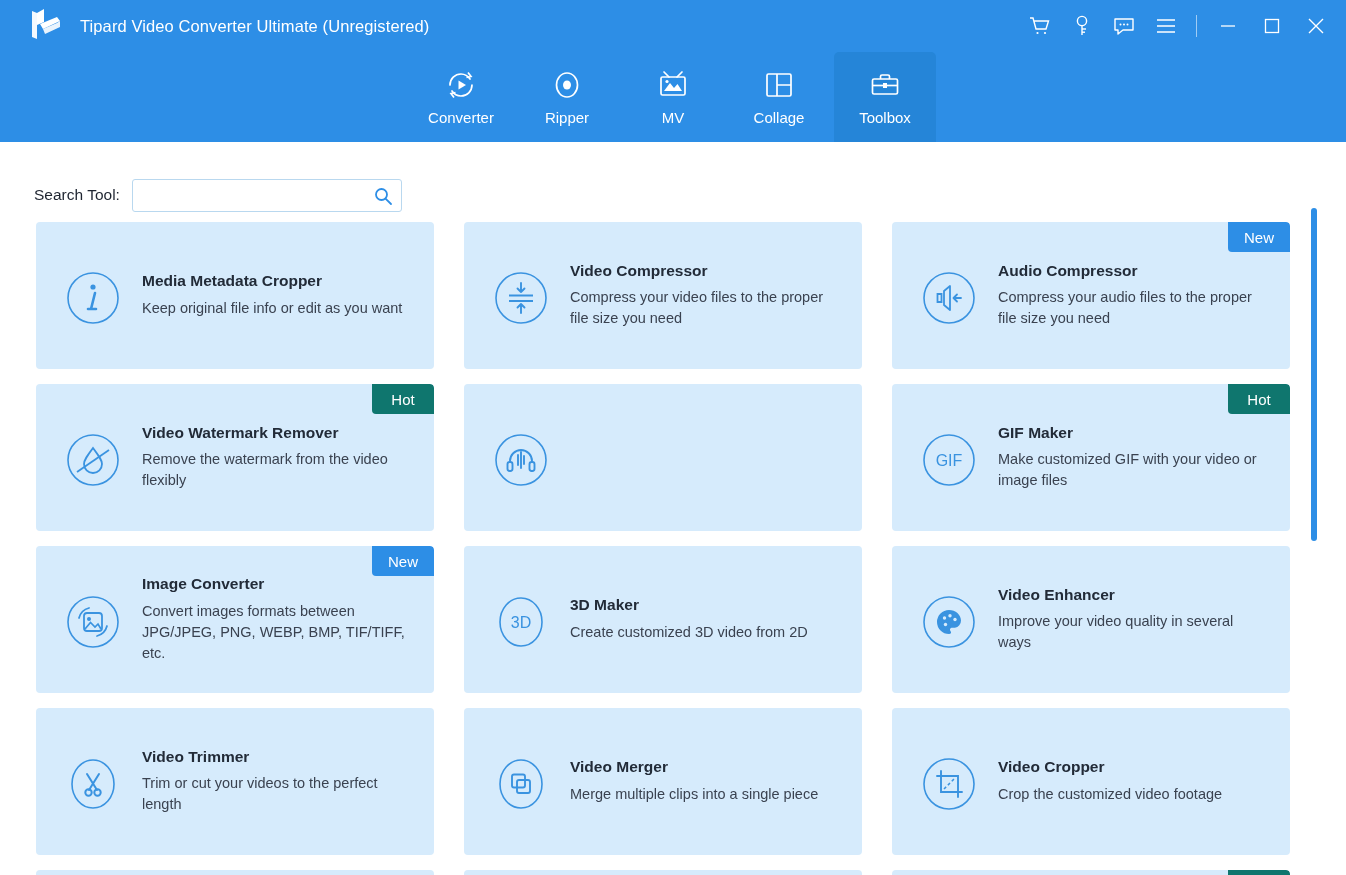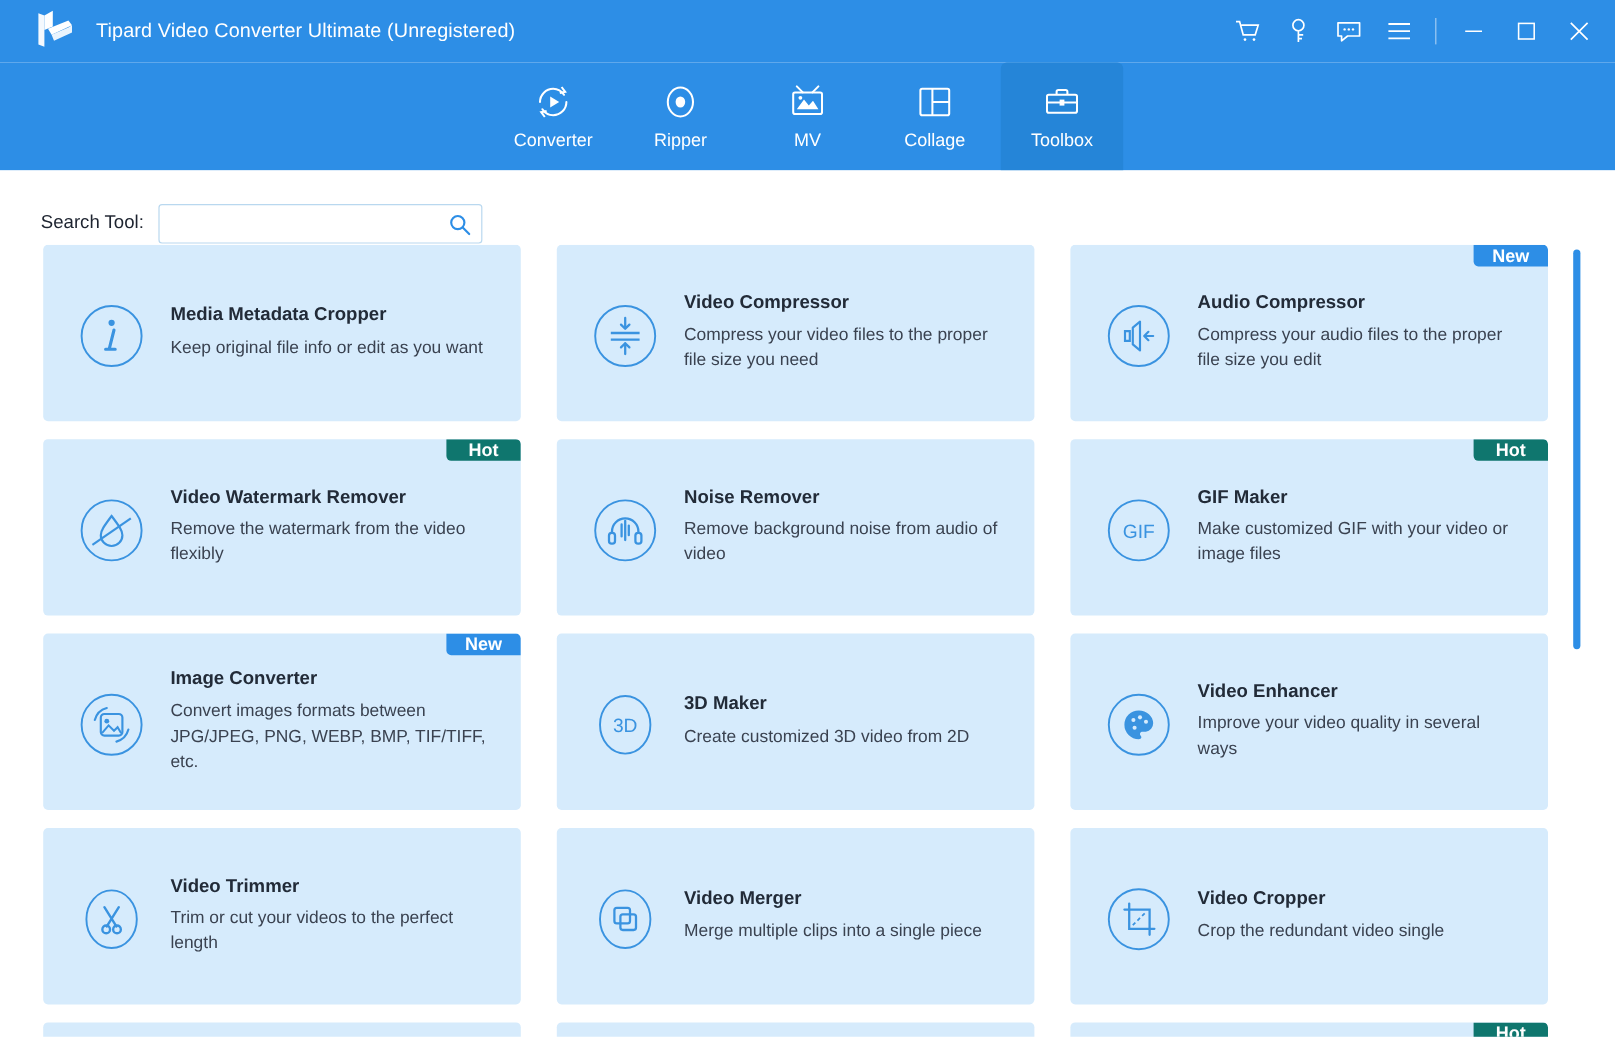--- a/index.html
+++ b/index.html
@@ -77,21 +77,21 @@
   .content {
     position: relative;
     height: 733px;
     background: #ffffff;
     overflow: hidden;
   }
   .searchbar {
     display: flex;
     align-items: center;
     padding: 26px 0 0 34px;
-    height: 62px;
+    height: 80px;
   }
   .search-label {
     font-size: 15.5px;
     color: #1e2430;
     margin-right: 12px;
   }
   .search-box {
     position: relative;
     width: 270px; height: 33px;
     border: 1px solid #b9d8ef;
@@ -154,25 +154,25 @@
   }
   .card-desc {
     font-size: 14.5px;
     color: #3a4250;
     line-height: 1.44;
   }
   .badge {
     position: absolute;
     top: 0; right: 0;
     min-width: 62px;
-    height: 18px;
+    height: 30px;
     border-radius: 0 4px 0 4px;
     color: #fff;
     font-size: 15px;
-    font-weight: bold;
+    font-weight: normal;
     display: flex; align-items: center; justify-content: center;
     padding: 0 10px;
   }
   .badge-new { background: #2d8ee6; }
   .badge-hot { background: #0f766e; }
 
   
   .scrollbar-track {
     position: absolute;
     right: 29px;
@@ -373,21 +373,21 @@
               <g class="ic">
             <circle cx="29" cy="29" r="25"></circle>
             <path d="M17.5 25 h4 v8 h-4 z" stroke-width="1.8"></path>
             <path d="M24 22 L30 17 v24 l-6 -5 z" stroke-width="1.8" stroke-linejoin="round"></path>
             <path d="M41 29 h-7 M37 25.5 L33.5 29 L37 32.5" stroke-width="1.8" stroke-linecap="round" stroke-linejoin="round"></path>
           </g>
             </svg>
         </span>
         <div class="card-text">
           <div class="card-title">Audio Compressor</div>
-          <div class="card-desc">Compress your audio files to the proper file size you edit</div>
+          <div class="card-desc">Compress your audio files to the proper file size you need</div>
         </div>
       </div>
 
       <div class="card">
         <div class="badge badge-hot">Hot</div>
         <span class="card-icon">
           <svg width="58" height="58" viewBox="0 0 58 58">
               <g class="ic">
             <circle cx="29" cy="29" r="25"></circle>
             <path d="M29 17 C23 25 20 29 20 33 a9 9 0 0 0 18 0 c0 -4 -3 -8 -9 -16 z" stroke-width="1.8"></path>
@@ -406,24 +406,20 @@
           <svg width="58" height="58" viewBox="0 0 58 58">
               <g class="ic">
             <circle cx="29" cy="29" r="25"></circle>
             <path d="M18 32 v-2 a11 11 0 0 1 22 0 v2" stroke-width="1.9"></path>
             <rect x="15.5" y="31" width="5" height="9" rx="2.2" stroke-width="1.9"></rect>
             <rect x="37.5" y="31" width="5" height="9" rx="2.2" stroke-width="1.9"></rect>
             <path d="M26 24 v10 M29 21 v16 M32 25 v8" stroke-width="1.9" stroke-linecap="round"></path>
           </g>
             </svg>
         </span>
-        <div class="card-text">
-          <div class="card-title">Noise Remover</div>
-          <div class="card-desc">Remove background noise from audio of video</div>
-        </div>
       </div>
 
       <div class="card">
         <div class="badge badge-hot">Hot</div>
         <span class="card-icon">
           <svg width="58" height="58" viewBox="0 0 58 58">
             <circle cx="29" cy="29" r="25" class="ic"></circle>
             <text x="29" y="35" text-anchor="middle" font-family="Liberation Sans, sans-serif" font-size="16" fill="#3a93e0">GIF</text>
           </svg>
         </span>
@@ -523,21 +519,21 @@
               <g class="ic">
             <circle cx="29" cy="29" r="25"></circle>
             <path d="M21 16 V37 h21" stroke-width="1.9" stroke-linecap="round"></path>
             <path d="M17 21 h21 V42" stroke-width="1.9" stroke-linecap="round"></path>
             <path d="M24 34 L35 23" stroke-width="1.5" stroke-dasharray="3 2.5"></path>
           </g>
             </svg>
         </span>
         <div class="card-text">
           <div class="card-title">Video Cropper</div>
-          <div class="card-desc">Crop the redundant video single</div>
+          <div class="card-desc">Crop the customized video footage</div>
         </div>
       </div>
 
       <div class="card">
         
       </div>
       <div class="card">
         
       </div>
       <div class="card">

